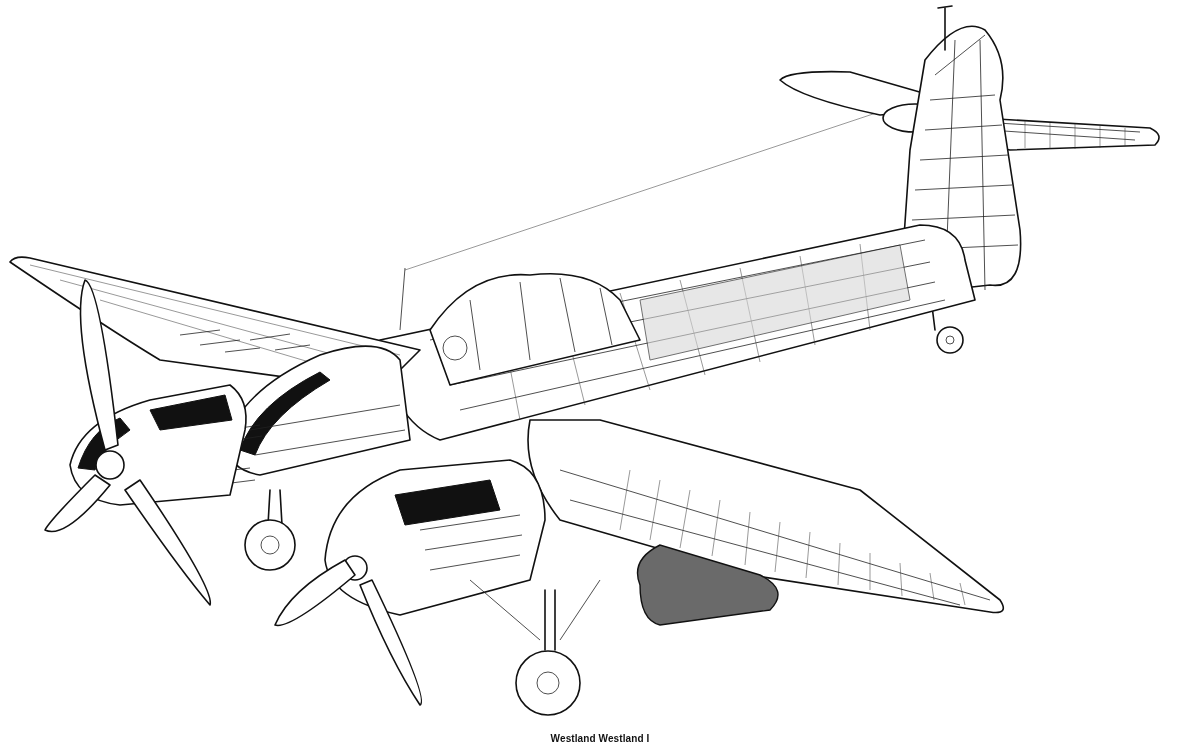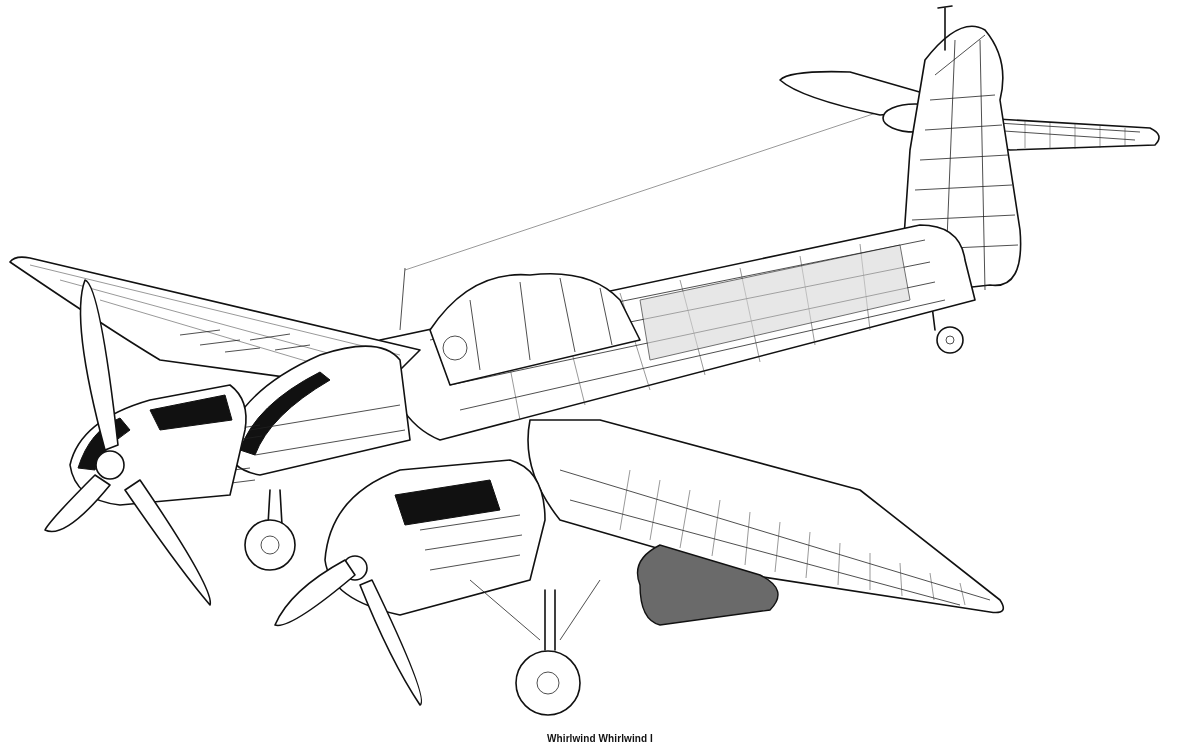--- a/index.html
+++ b/index.html
@@ -112,13 +112,13 @@
       <circle class="fillw" cx="270" cy="545" r="25"></circle>
       <circle class="thin" cx="270" cy="545" r="9"></circle>
       <path class="ln" d="M545 590 L545 650 M555 590 L555 650"></path>
       <circle class="fillw" cx="548" cy="683" r="32"></circle>
       <circle class="thin" cx="548" cy="683" r="11"></circle>
       <path class="thin" d="M470 580 L540 640 M600 580 L560 640"></path>
     </g>
   </svg>
 </div>
 
-<div class="caption">Whirlwind Whirlwind I</div>
+<div class="caption">Westland Westland I</div>
 
 </body></html>

